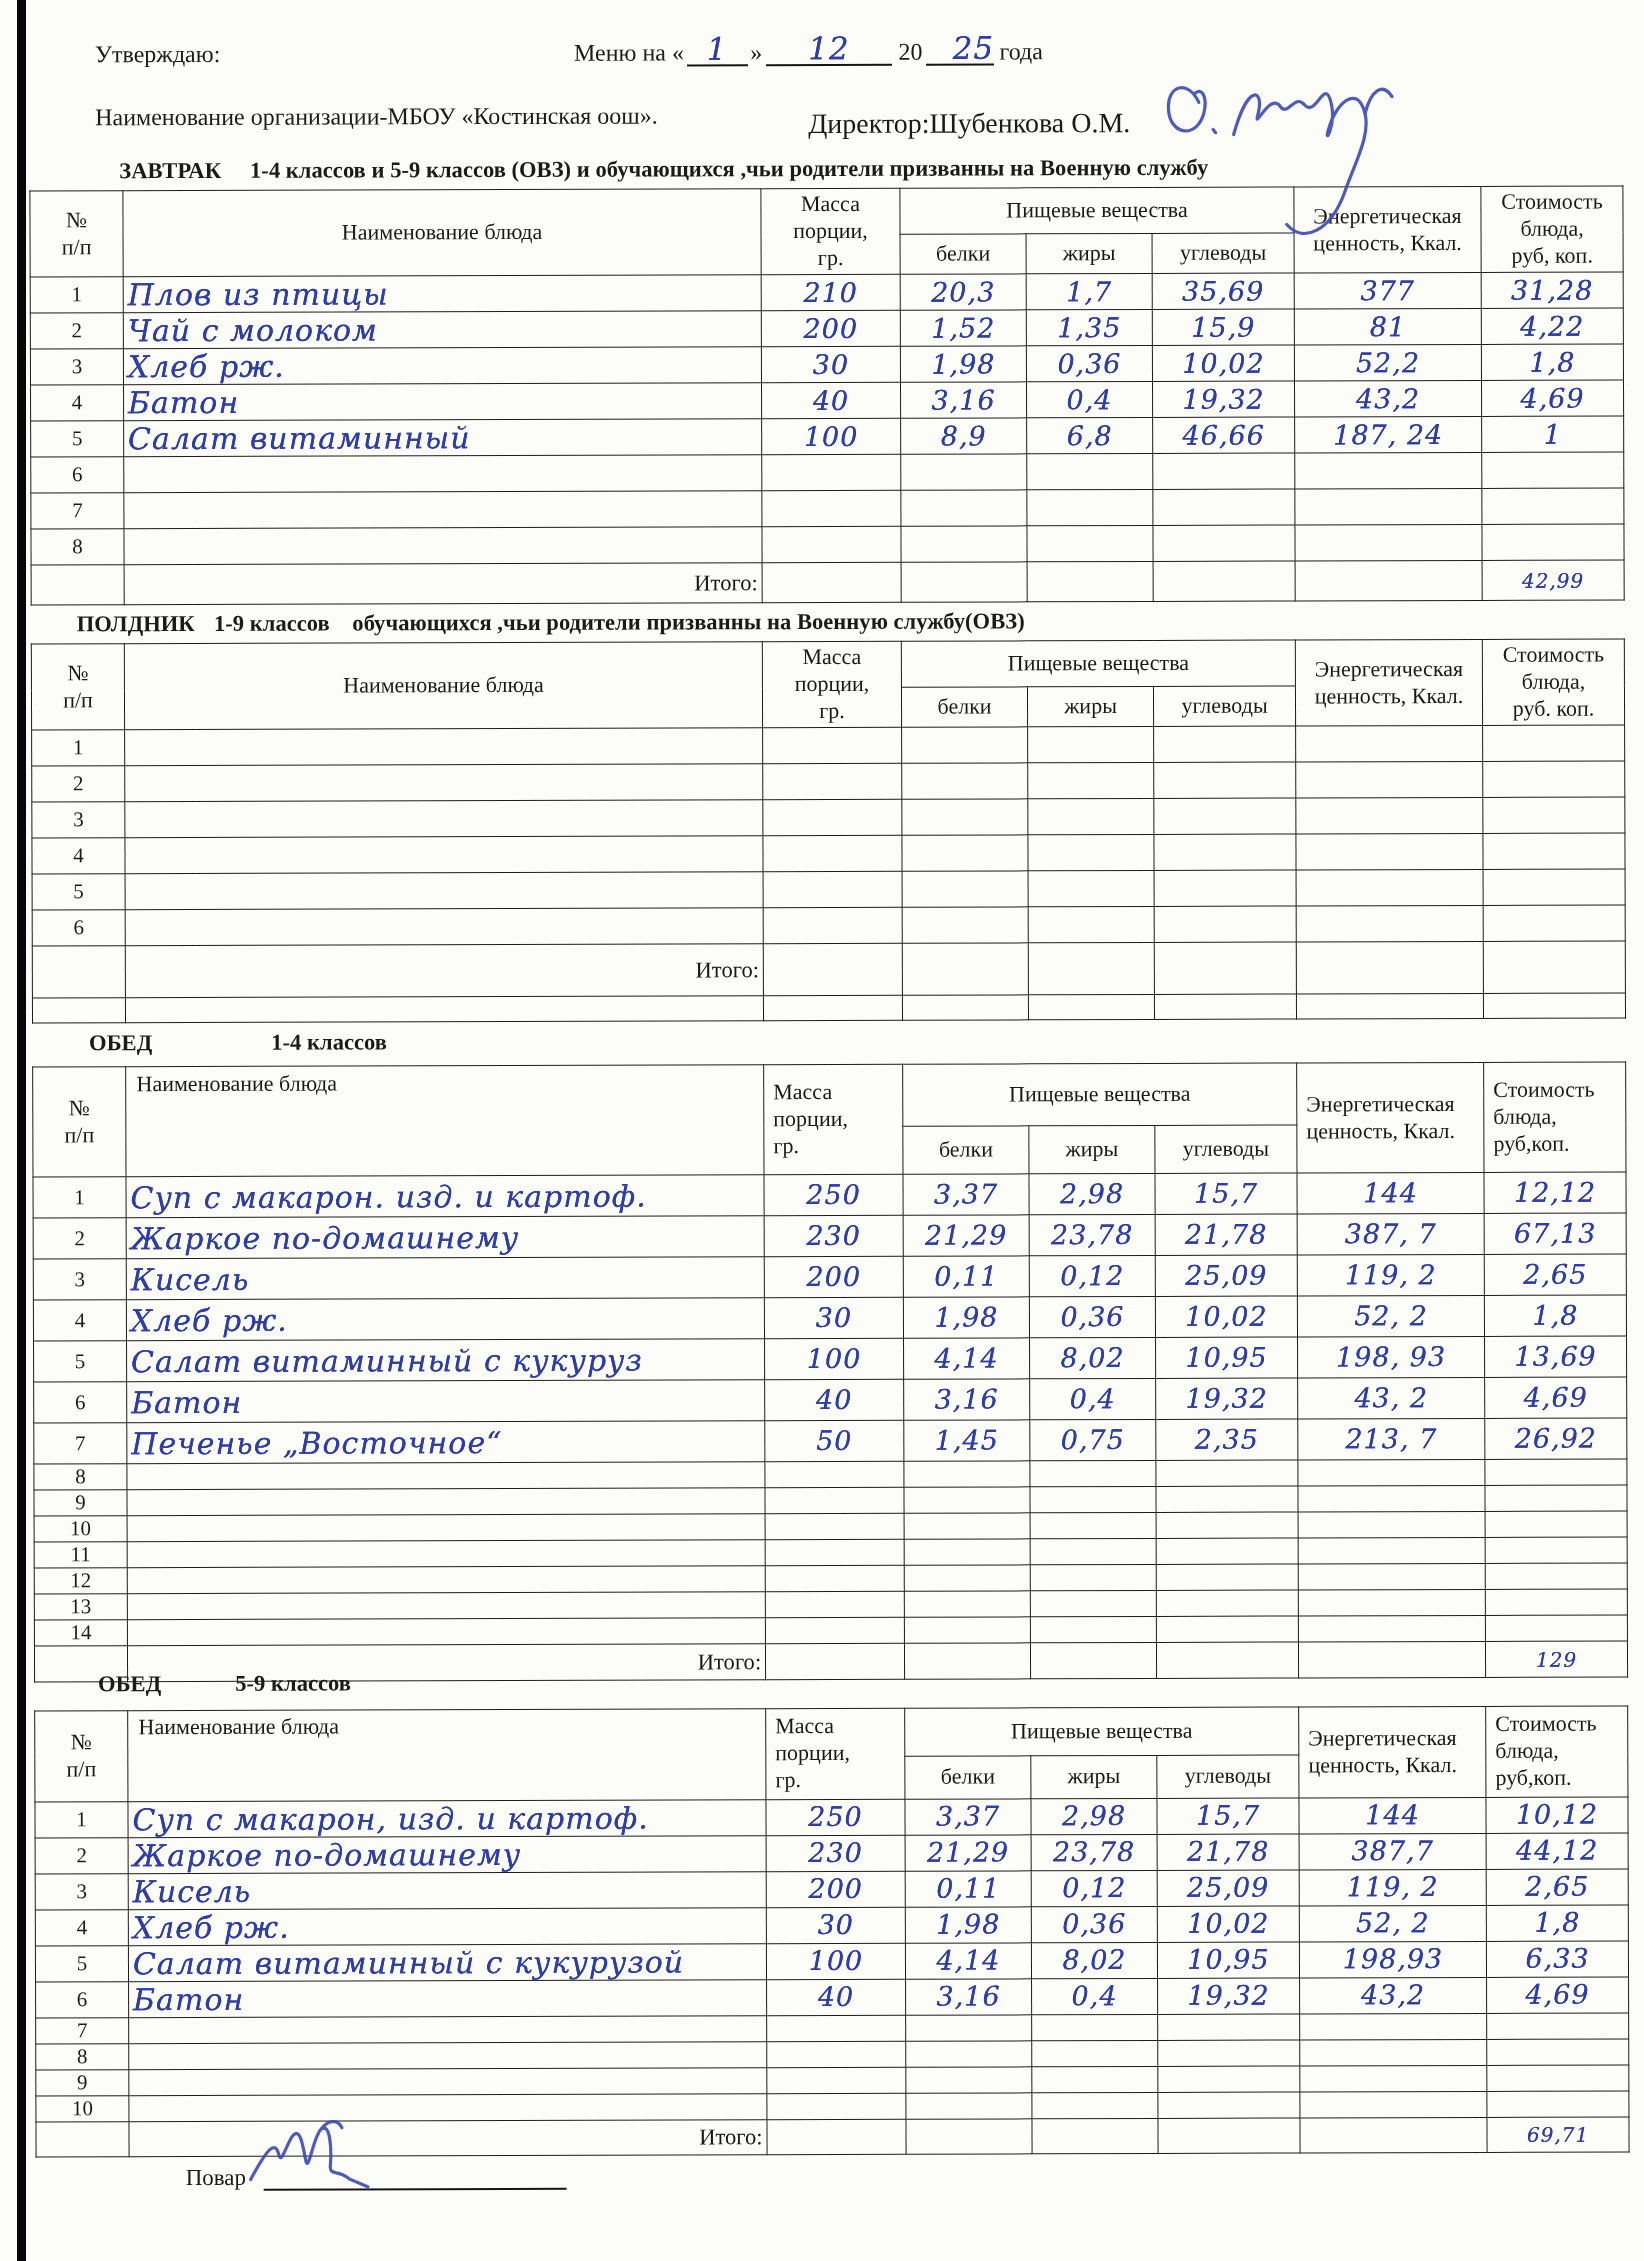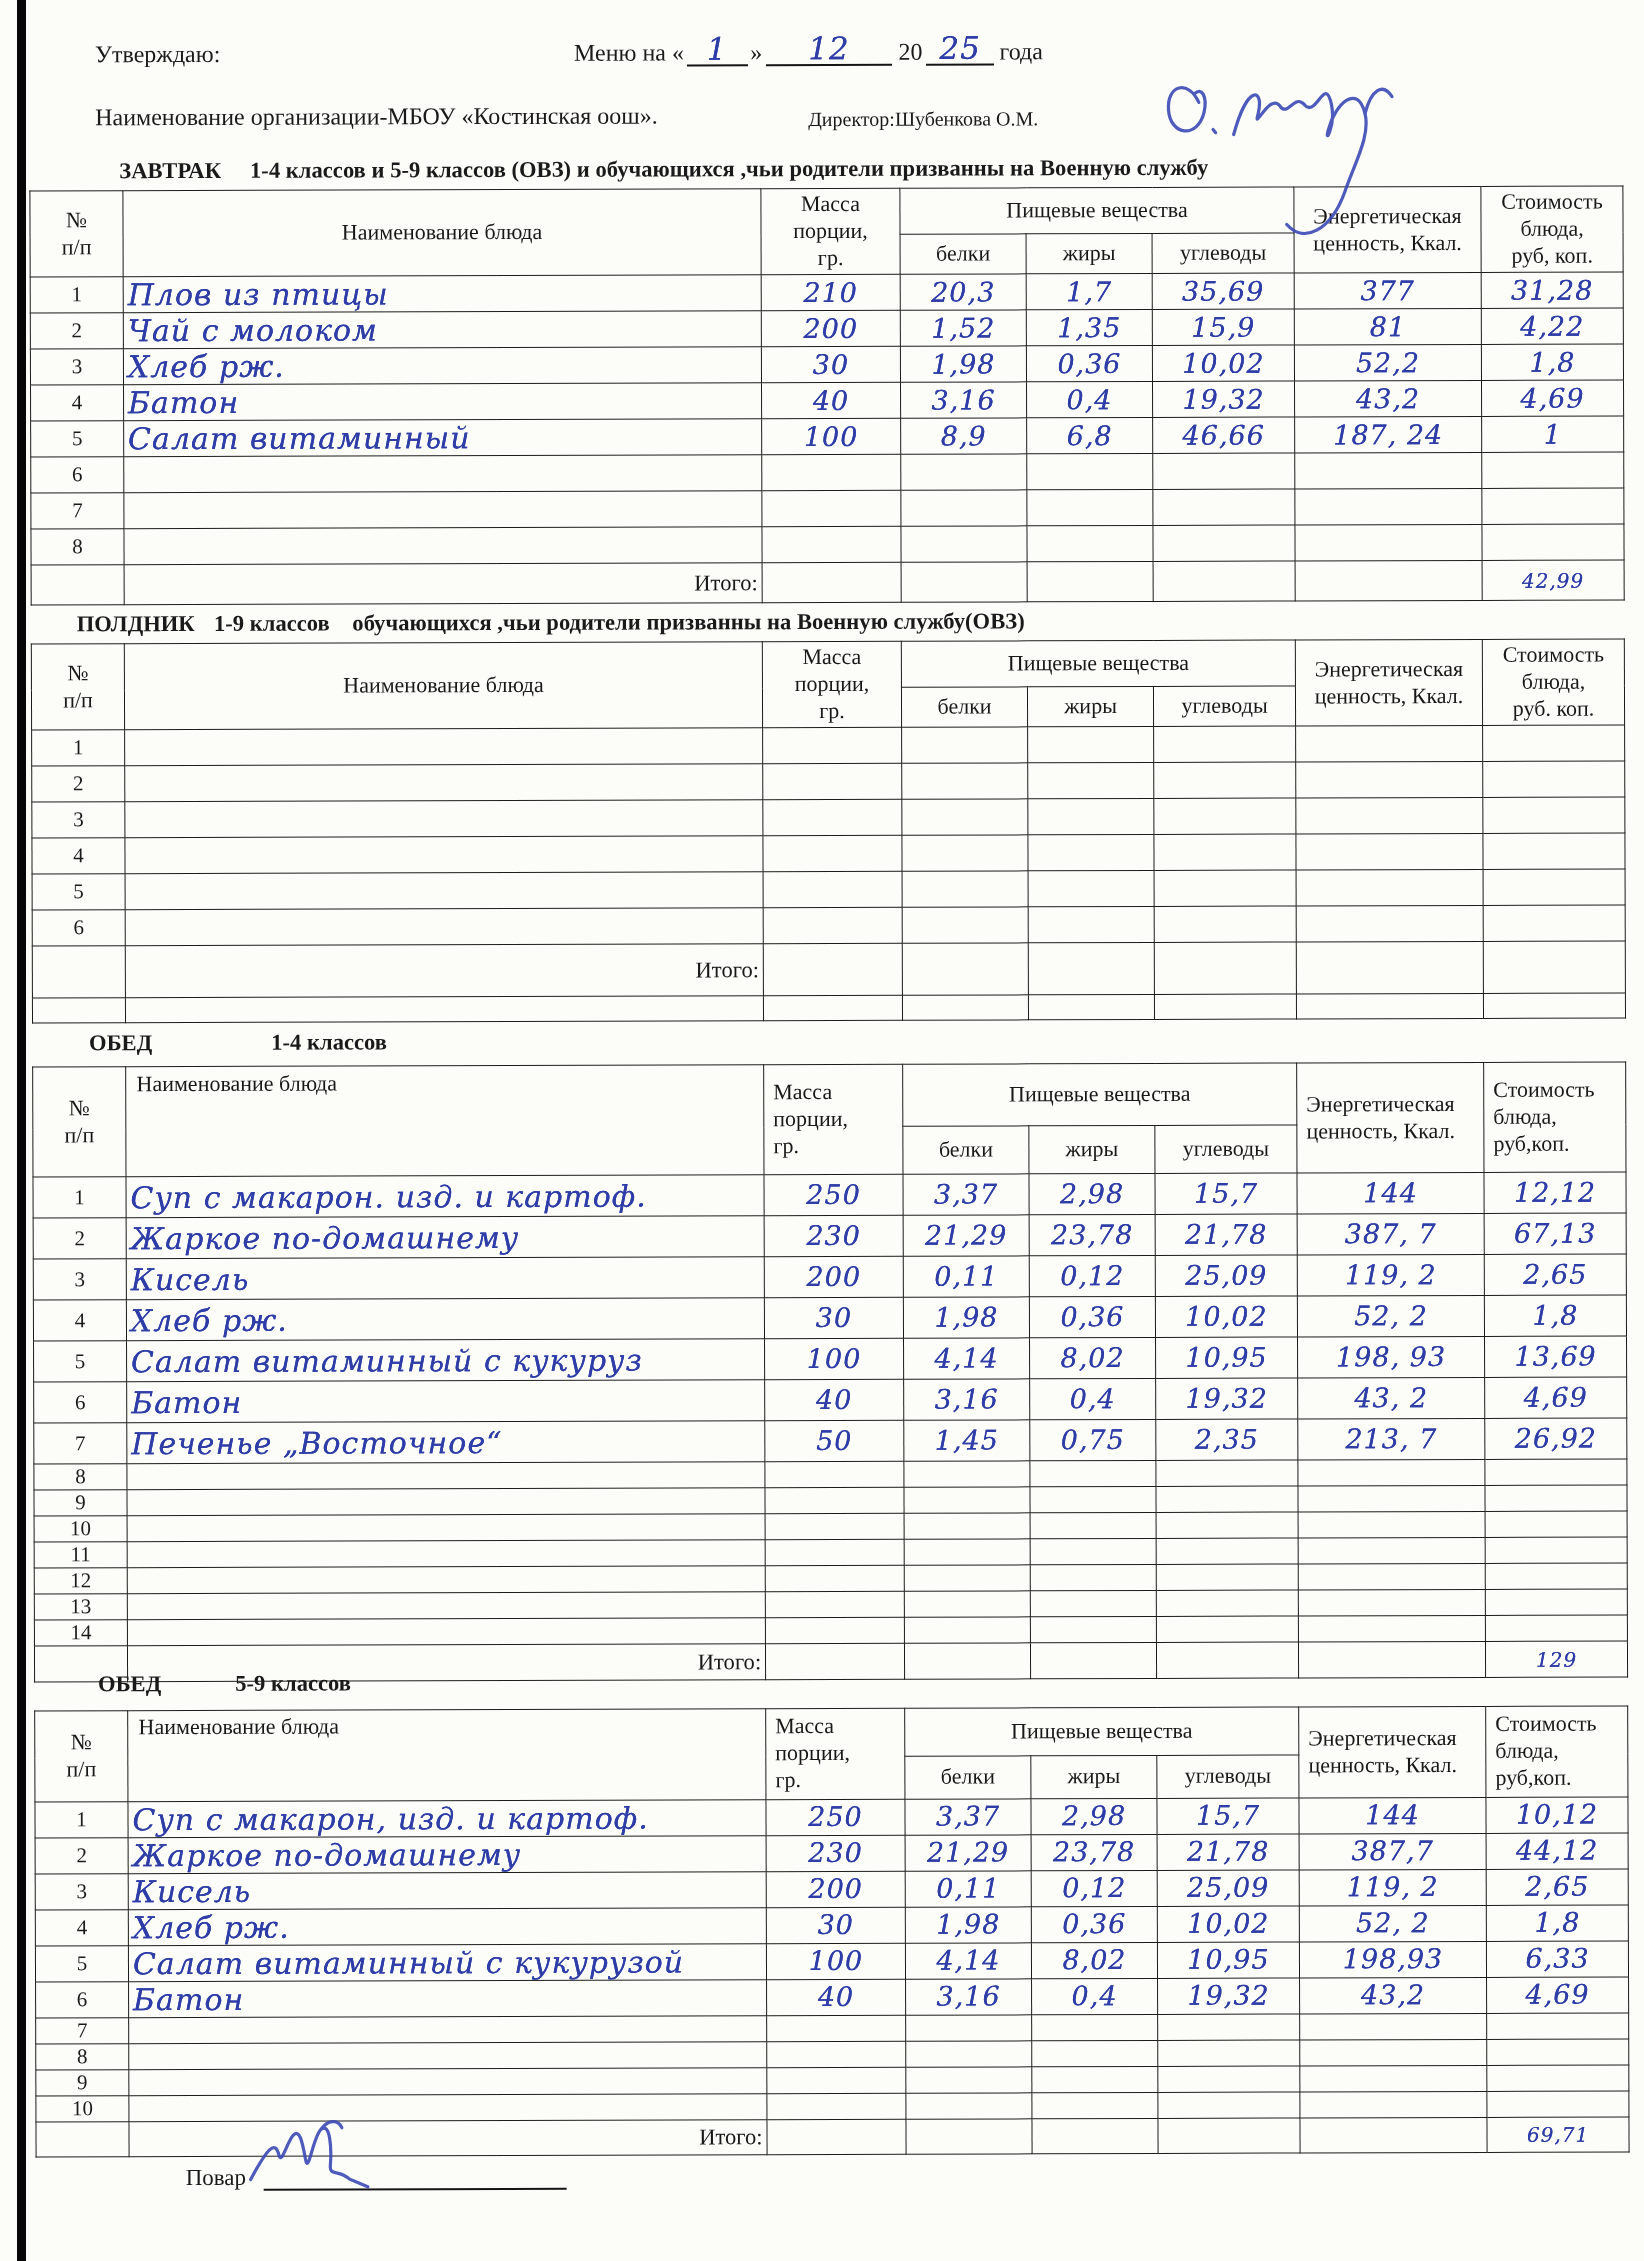--- a/index.html
+++ b/index.html
@@ -12,24 +12,24 @@
   .hand{font-family:"DejaVu Serif",serif;font-style:italic;color:#2e3da8;letter-spacing:1px;
         text-shadow:0 0 0.3px #2e3da8;}
 
   
   .approve{position:absolute;left:98px;top:39px;font-size:24px;}
   .menu-line{position:absolute;left:577px;top:34px;font-size:24px;white-space:nowrap;}
   .menu-line .bold{font-weight:normal;}
   .u{display:inline-block;border-bottom:2.6px solid #151515;text-align:center;vertical-align:bottom;}
   .u-day{width:61px;margin:0 2.6px;}
   .u-month{width:126px;margin:0 6.4px 0 3.9px;}
-  .u-year{width:68px;margin:0 5.2px 0 3.9px;}
+  .u-year{width:68px;margin:0 5.2px 0 3.9px;text-align:right;}
   .hand-num{font-size:31px;line-height:26px;display:inline-block;transform:translateY(1.3px);}
   .org-line{position:absolute;left:98px;top:102px;font-size:24px;}
-  .director{position:absolute;left:811px;top:108px;font-size:20px;}
+  .director{position:absolute;left:811px;top:108px;font-size:28px;}
   .sig-director{position:absolute;left:1154px;top:39px;z-index:3;}
   .sig-cook{position:absolute;left:238px;top:2108px;z-index:3;}
 
   
   .sec{position:absolute;left:32px;width:1592px;}
   .sec0{top:155px;} .sec1{top:608px;} .sec2{top:1027px;} .sec3{top:1668px;}
   .tbl-title{font-size:22.6px;font-weight:bold;line-height:28px;margin:0 0 5.2px 0;white-space:nowrap;}
   .sec0 .tbl-title{margin-left:90px;}
   .sec1 .tbl-title{margin-left:46px;}
   .sec2 .tbl-title{margin-left:57px;margin-bottom:9px;}

